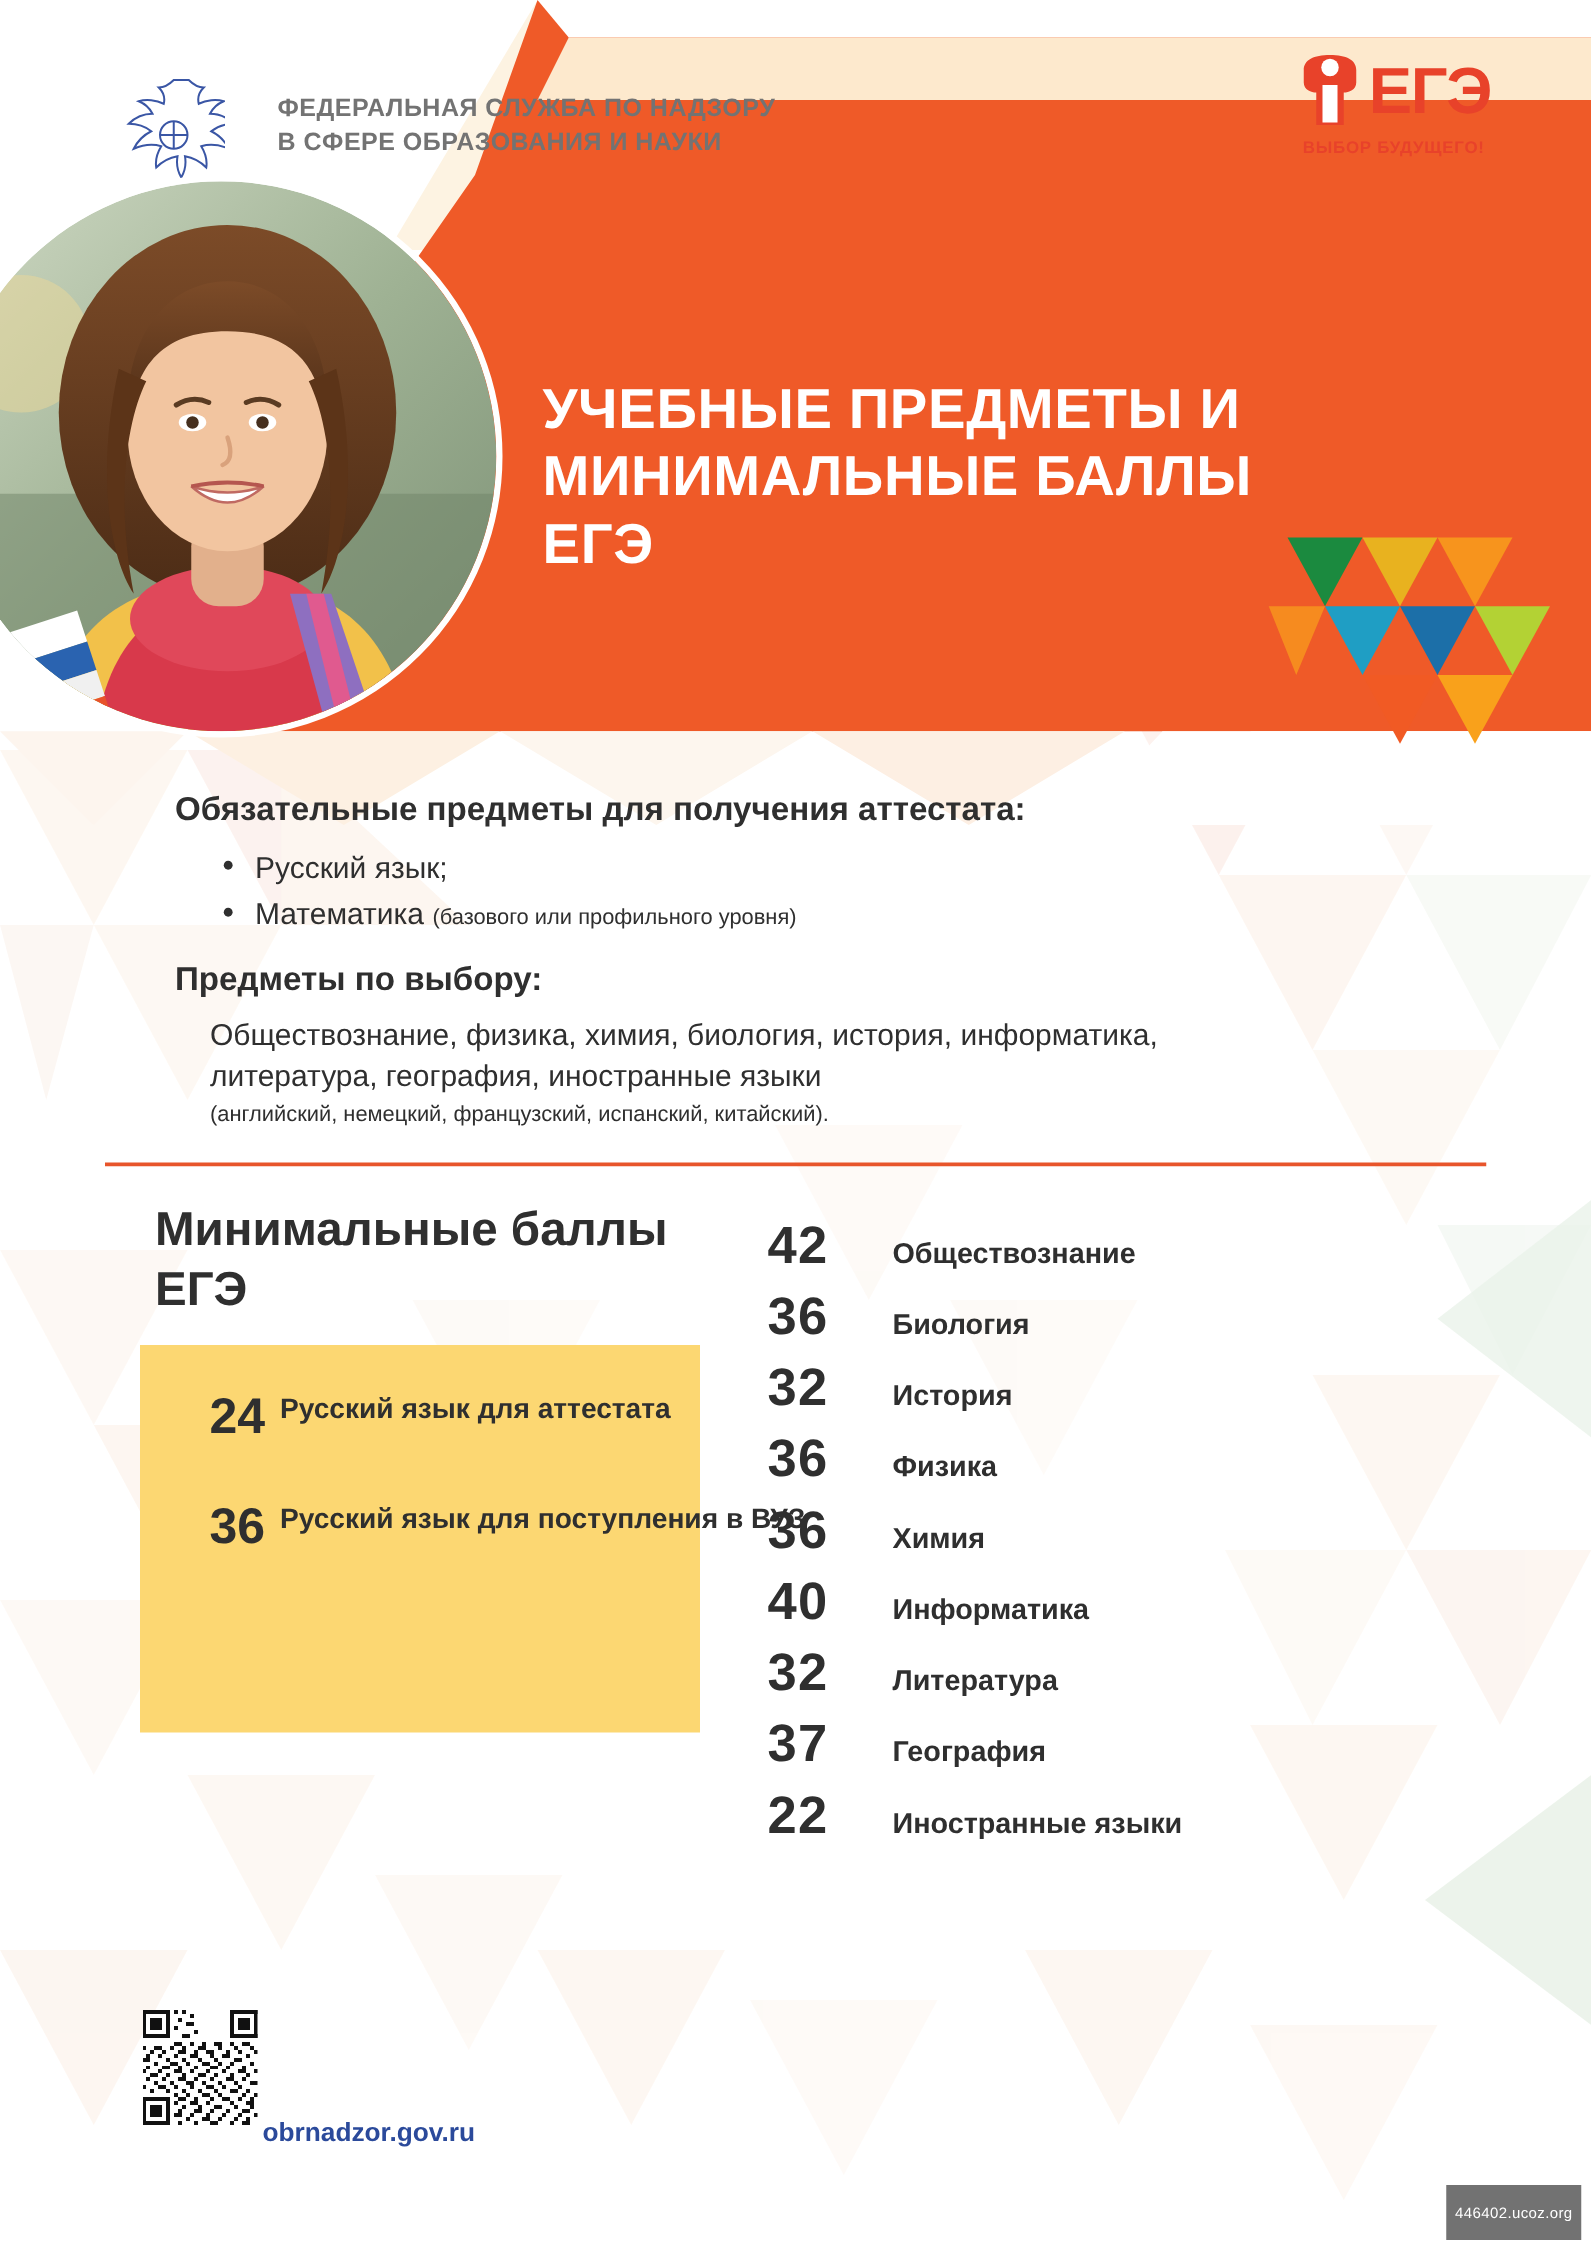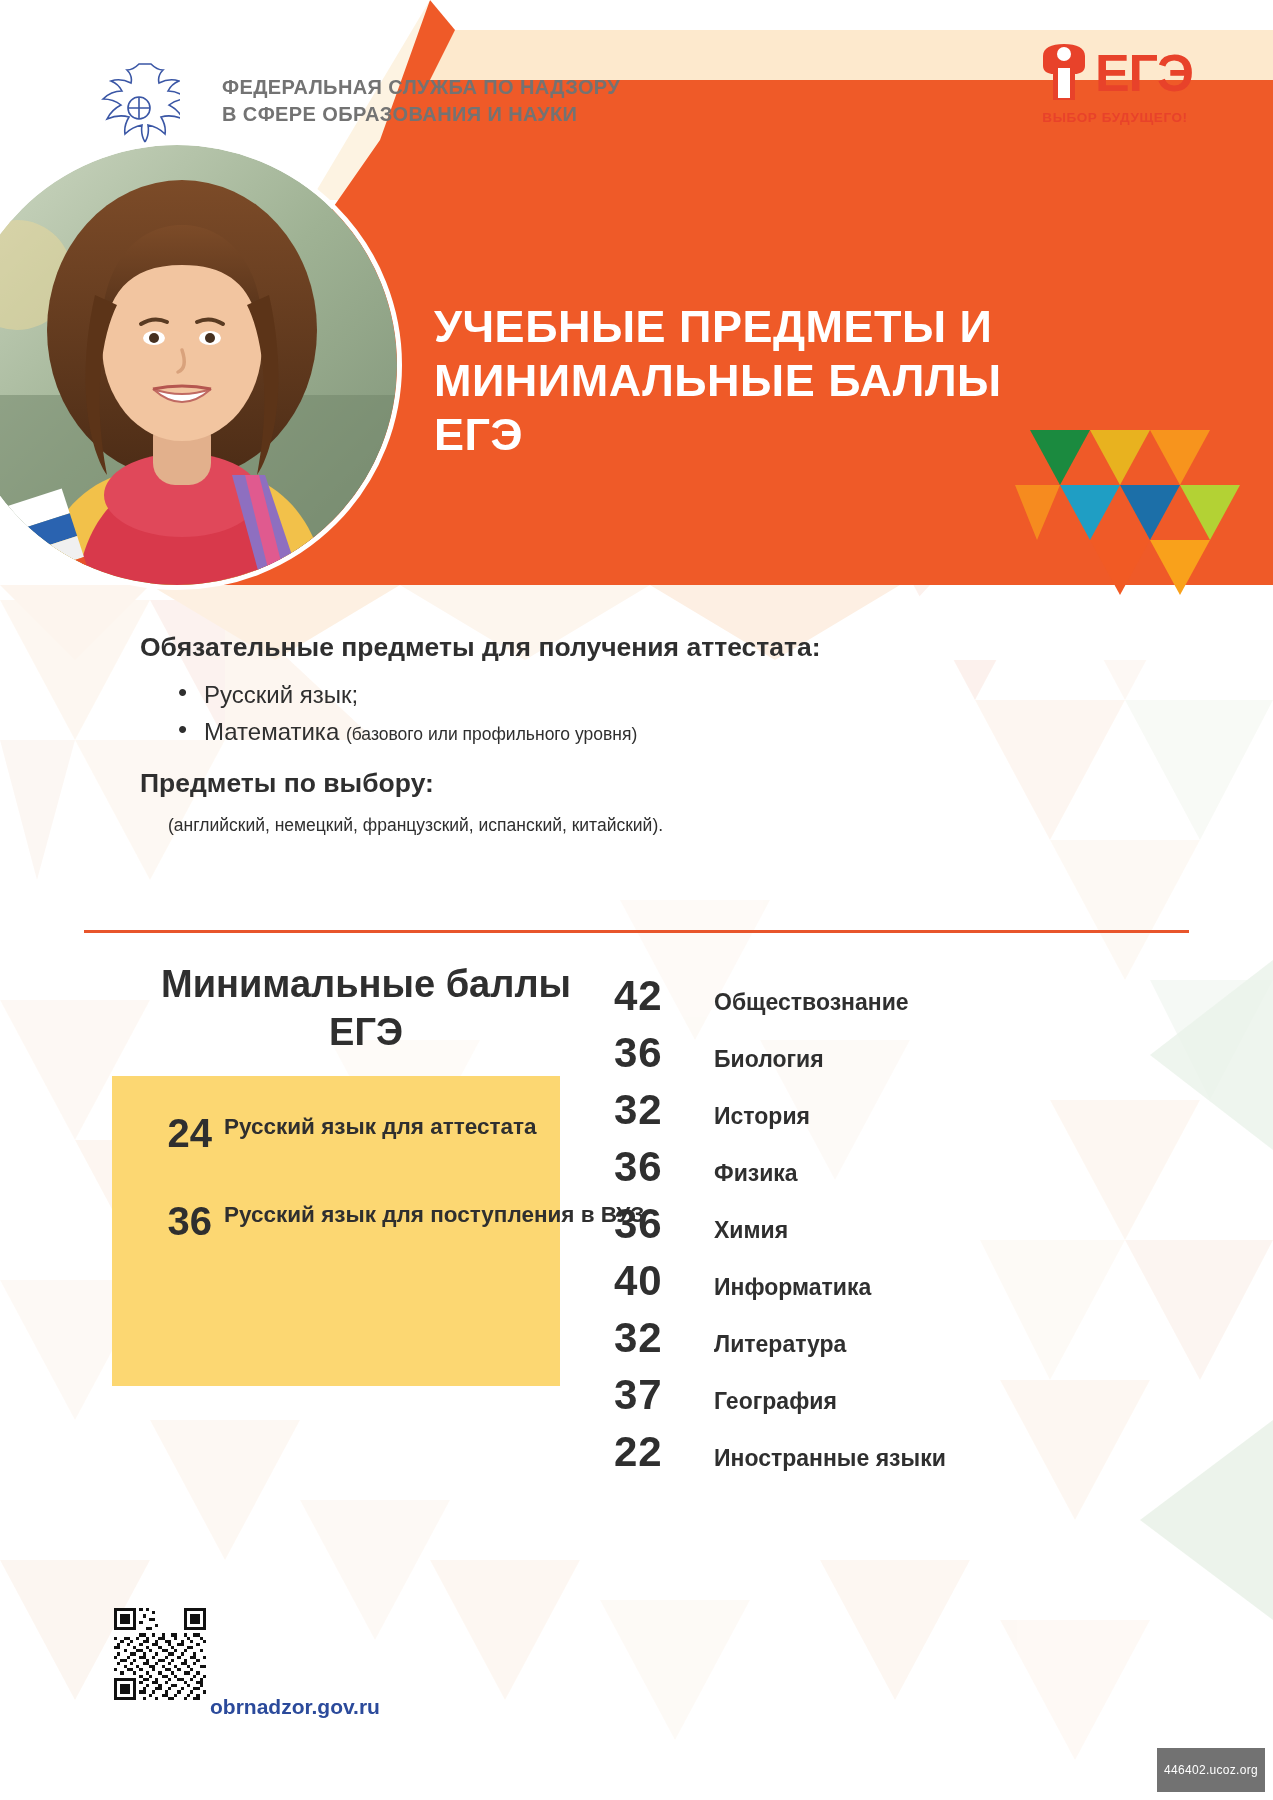--- a/index.html
+++ b/index.html
@@ -89,22 +89,22 @@
   }
   #choice-sub { font-size: 17.5px; line-height: 26px; display: block; }
 
   .divider {
     position: absolute; left: 84px; top: 930px;
     width: 1105px; height: 3px; background: #e8552b;
   }
 
   
   #min-title {
-    position: absolute; left: 156px; top: 960px; width: 420px;
-    font-size: 38px; font-weight: bold; color: #2f2f2f; line-height: 48px; text-align: center;
+    position: absolute; left: 124px; top: 960px; width: 420px;
+    font-size: 38px; font-weight: bold; color: #2f2f2f; line-height: 48px;
   }
   .yellow-box {
     position: absolute; left: 112px; top: 1076px;
     width: 448px; height: 310px; background: #fcd772;
   }
   .ybox-row {
     position: absolute; display: flex; align-items: flex-start;
   }
   .ybox-row .num {
     width: 100px; text-align: right; font-size: 40px; font-weight: bold;
@@ -320,20 +320,21 @@
       <span>Русский язык;</span>
     </li>
     <li>
       <span>Математика</span>
       <span class="small">(базового или профильного уровня)</span>
     </li>
   </ul>
 
   <div class="sec-head" id="choice-head">Предметы по выбору:</div>
   <div id="choice-text">
+    <span>Обществознание, физика, химия, биология, история, информатика, литература, география, иностранные языки</span>
     <span id="choice-sub">(английский, немецкий, французский, испанский, китайский).</span>
   </div>
 
   <div class="divider"></div>
 
   <div id="min-title">Минимальные баллы ЕГЭ</div>
 
   <div class="yellow-box"></div>
 
   <div class="ybox-row" style="left:112px; top:1112px;">

